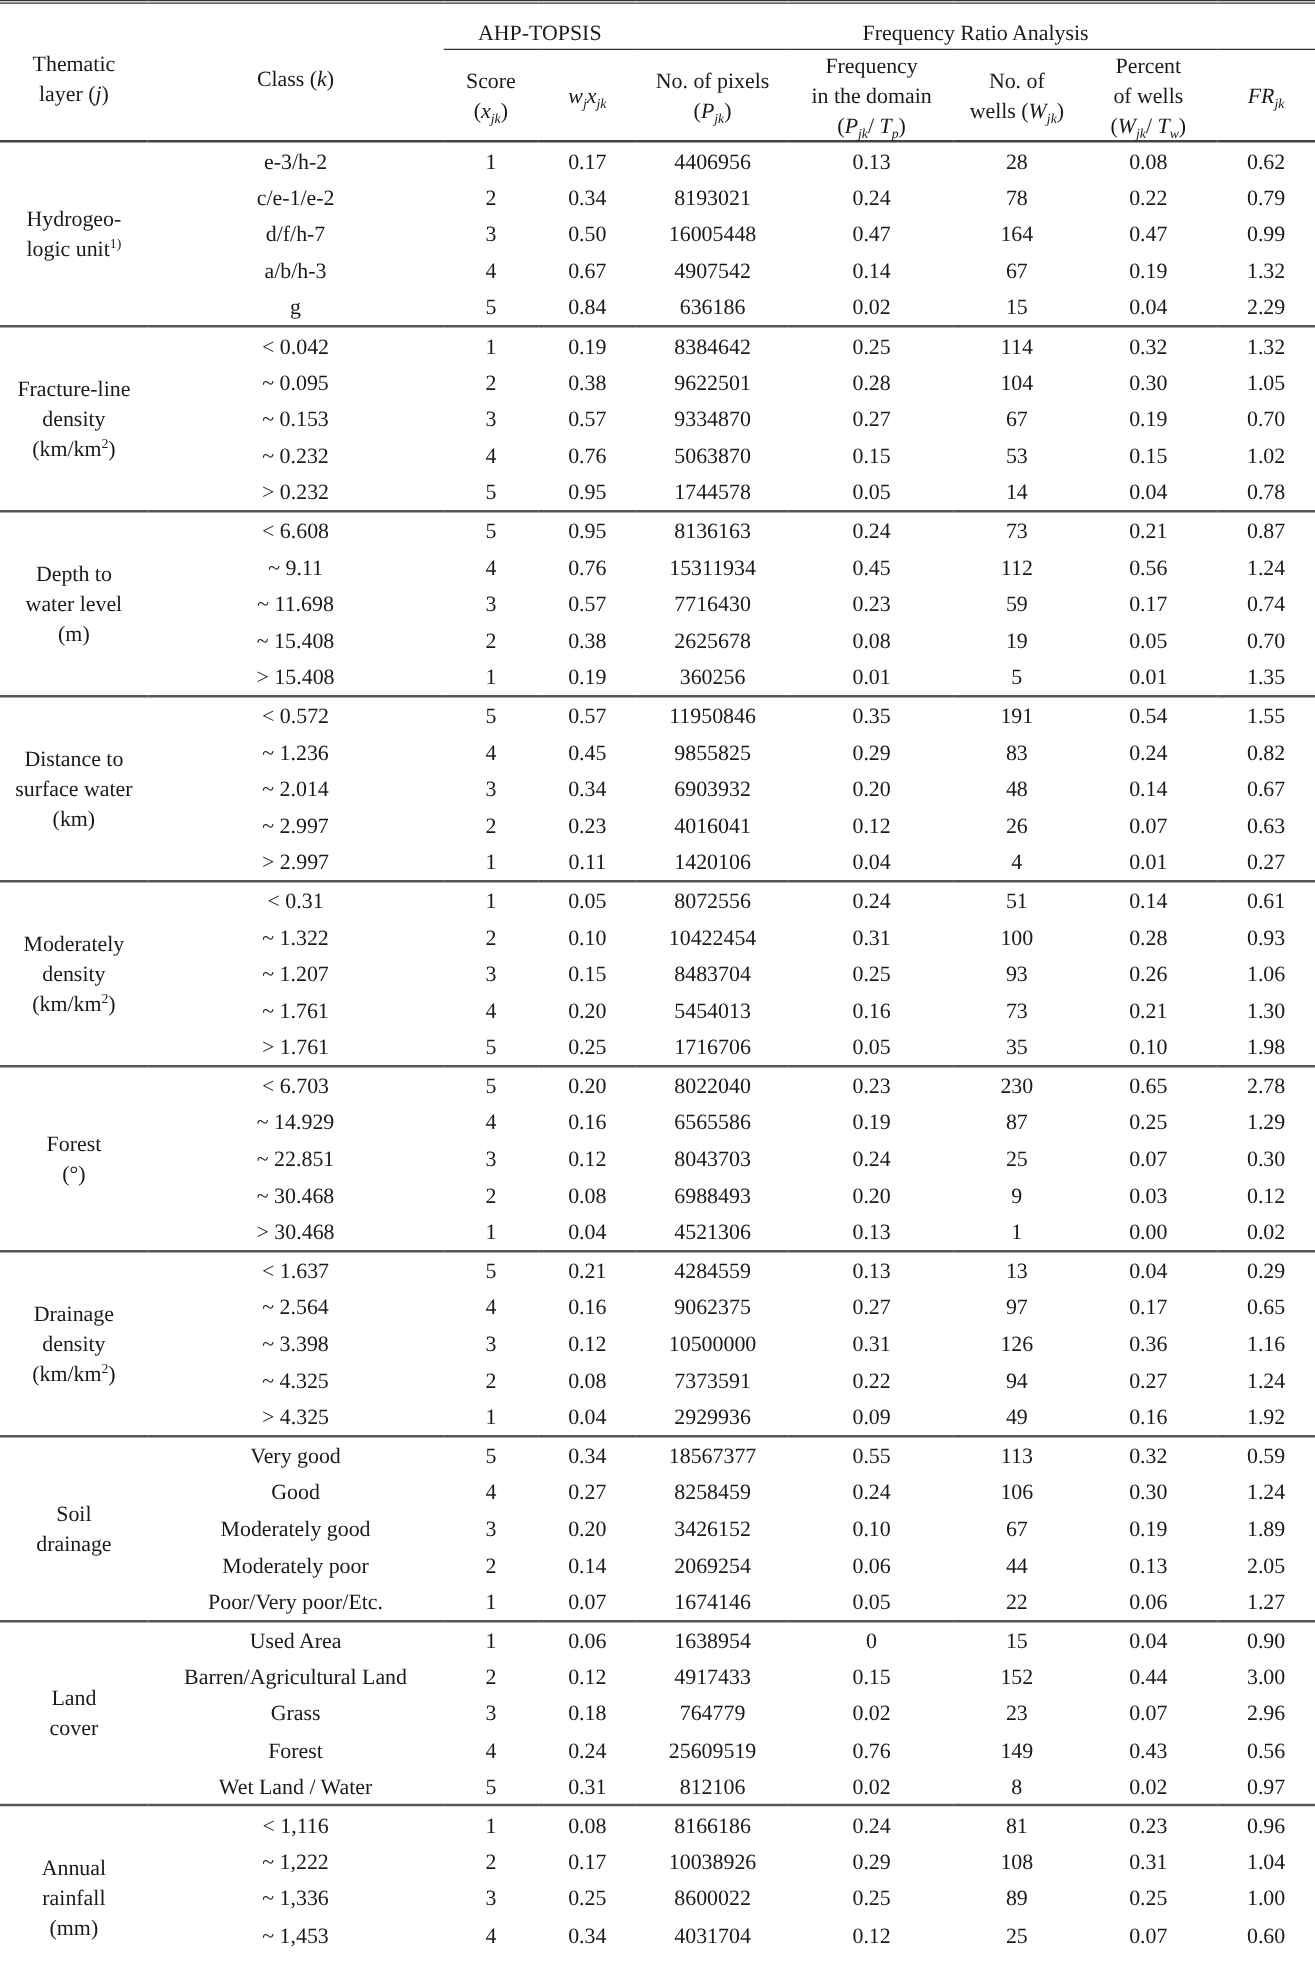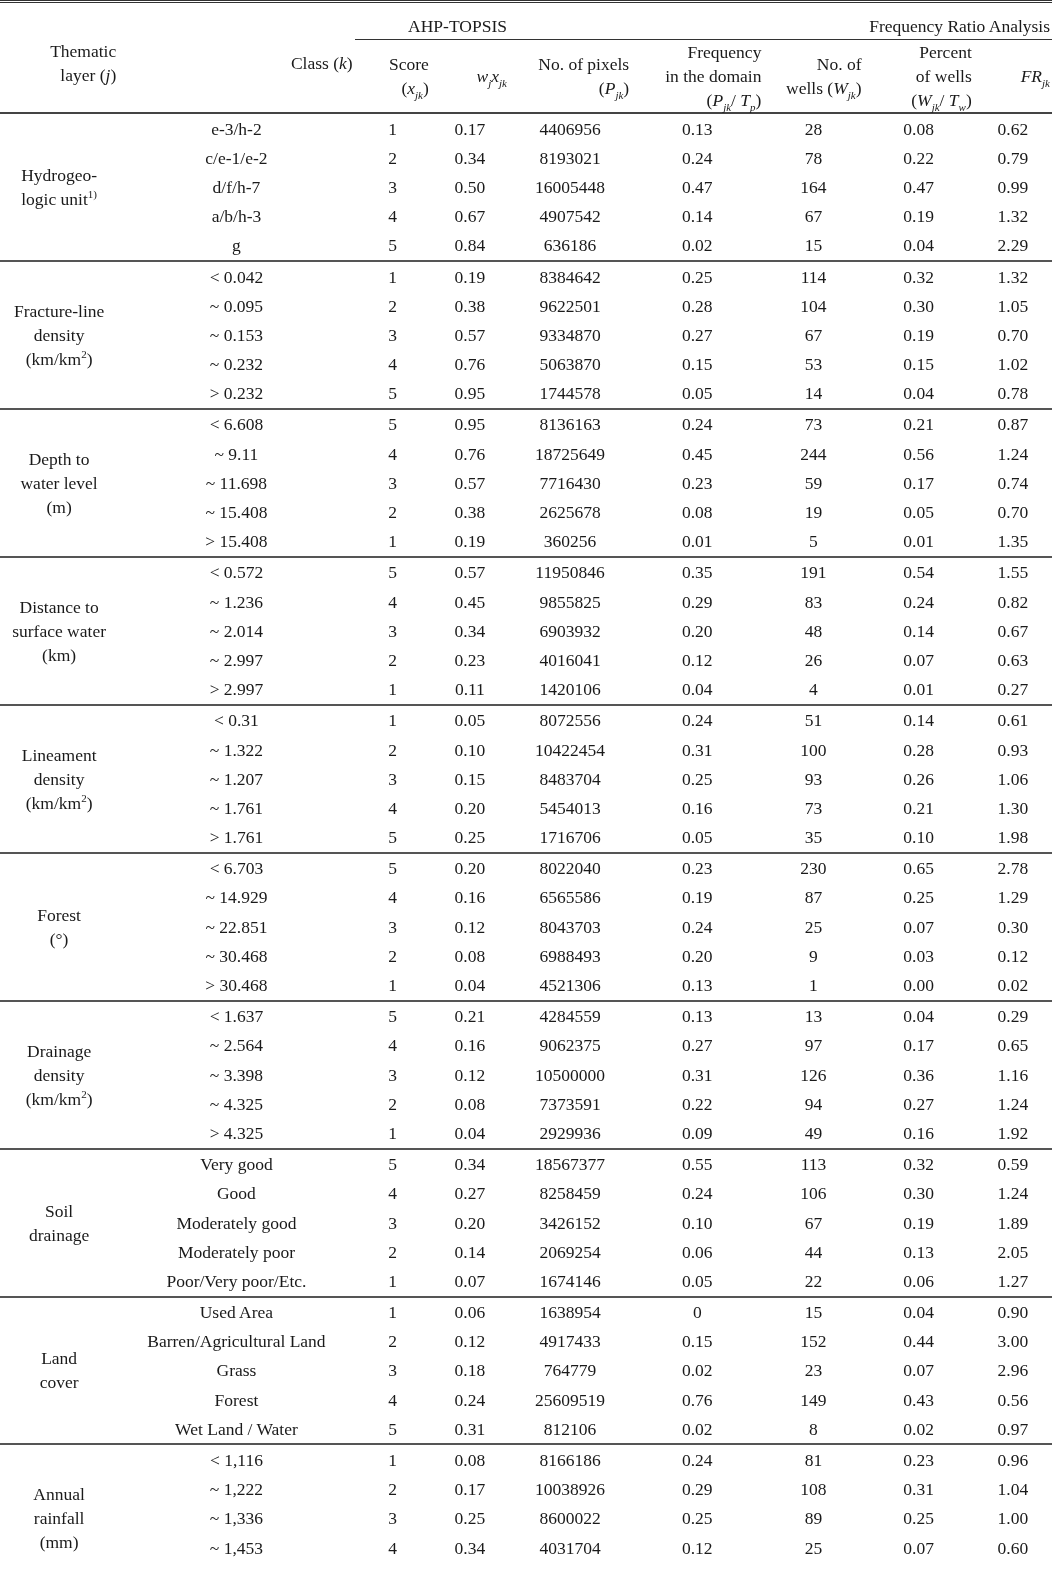--- a/index.html
+++ b/index.html
@@ -8,21 +8,21 @@
   col.c0 { width: 118px; }
   col.c1 { width: 236px; }
   col.c2 { width: 76px; }
   col.c3 { width: 78px; }
   col.c4 { width: 122px; }
   col.c5 { width: 132px; }
   col.c6 { width: 100px; }
   col.c7 { width: 110px; }
   col.c8 { width: 78px; }
   thead tr.top th { border-top: 3px double #333; padding-top: 10px; }
-  th { font-weight: normal; text-align: right; line-height: 24px; padding: 0 2px; vertical-align: middle; }
+  th { font-weight: normal; text-align: center; line-height: 24px; padding: 0 2px; vertical-align: middle; }
   th.group { border-bottom: 1px solid #333; height: 26px; }
   thead tr.sub th { height: 72px; }
   thead tr:last-child th, thead th.span2 { border-bottom: 2px solid #444; }
   td { text-align: center; height: 29.2px; padding: 0; line-height: 18px; white-space: nowrap; }
   td.layer { white-space: normal; line-height: 24px; vertical-align: middle; }
   tbody.grp tr:last-child td, tbody.grp td.layer { border-bottom: 2px solid #555; }
   sub, sup { font-size: 11px; line-height: 0; }
   i { font-style: italic; }
 </style>
 </head>
@@ -196,23 +196,23 @@
         <td>8136163</td>
         <td>0.24</td>
         <td>73</td>
         <td>0.21</td>
         <td>0.87</td>
       </tr>
       <tr>
         <td>~ 9.11</td>
         <td>4</td>
         <td>0.76</td>
-        <td>18725649</td>
+        <td>15311934</td>
         <td>0.45</td>
-        <td>244</td>
+        <td>112</td>
         <td>0.56</td>
         <td>1.24</td>
       </tr>
       <tr>
         <td>~ 11.698</td>
         <td>3</td>
         <td>0.57</td>
         <td>7716430</td>
         <td>0.23</td>
         <td>59</td>
@@ -288,21 +288,21 @@
         <td>0.11</td>
         <td>1420106</td>
         <td>0.04</td>
         <td>4</td>
         <td>0.01</td>
         <td>0.27</td>
       </tr>
     </tbody>
     <tbody class="grp">
       <tr>
-        <td class="layer" rowspan="5"><span>Lineament</span><br><span>density</span><br><span>(km/km</span><sup>2</sup><span>)</span></td>
+        <td class="layer" rowspan="5"><span>Moderately</span><br><span>density</span><br><span>(km/km</span><sup>2</sup><span>)</span></td>
         <td>&lt; 0.31</td>
         <td>1</td>
         <td>0.05</td>
         <td>8072556</td>
         <td>0.24</td>
         <td>51</td>
         <td>0.14</td>
         <td>0.61</td>
       </tr>
       <tr>

